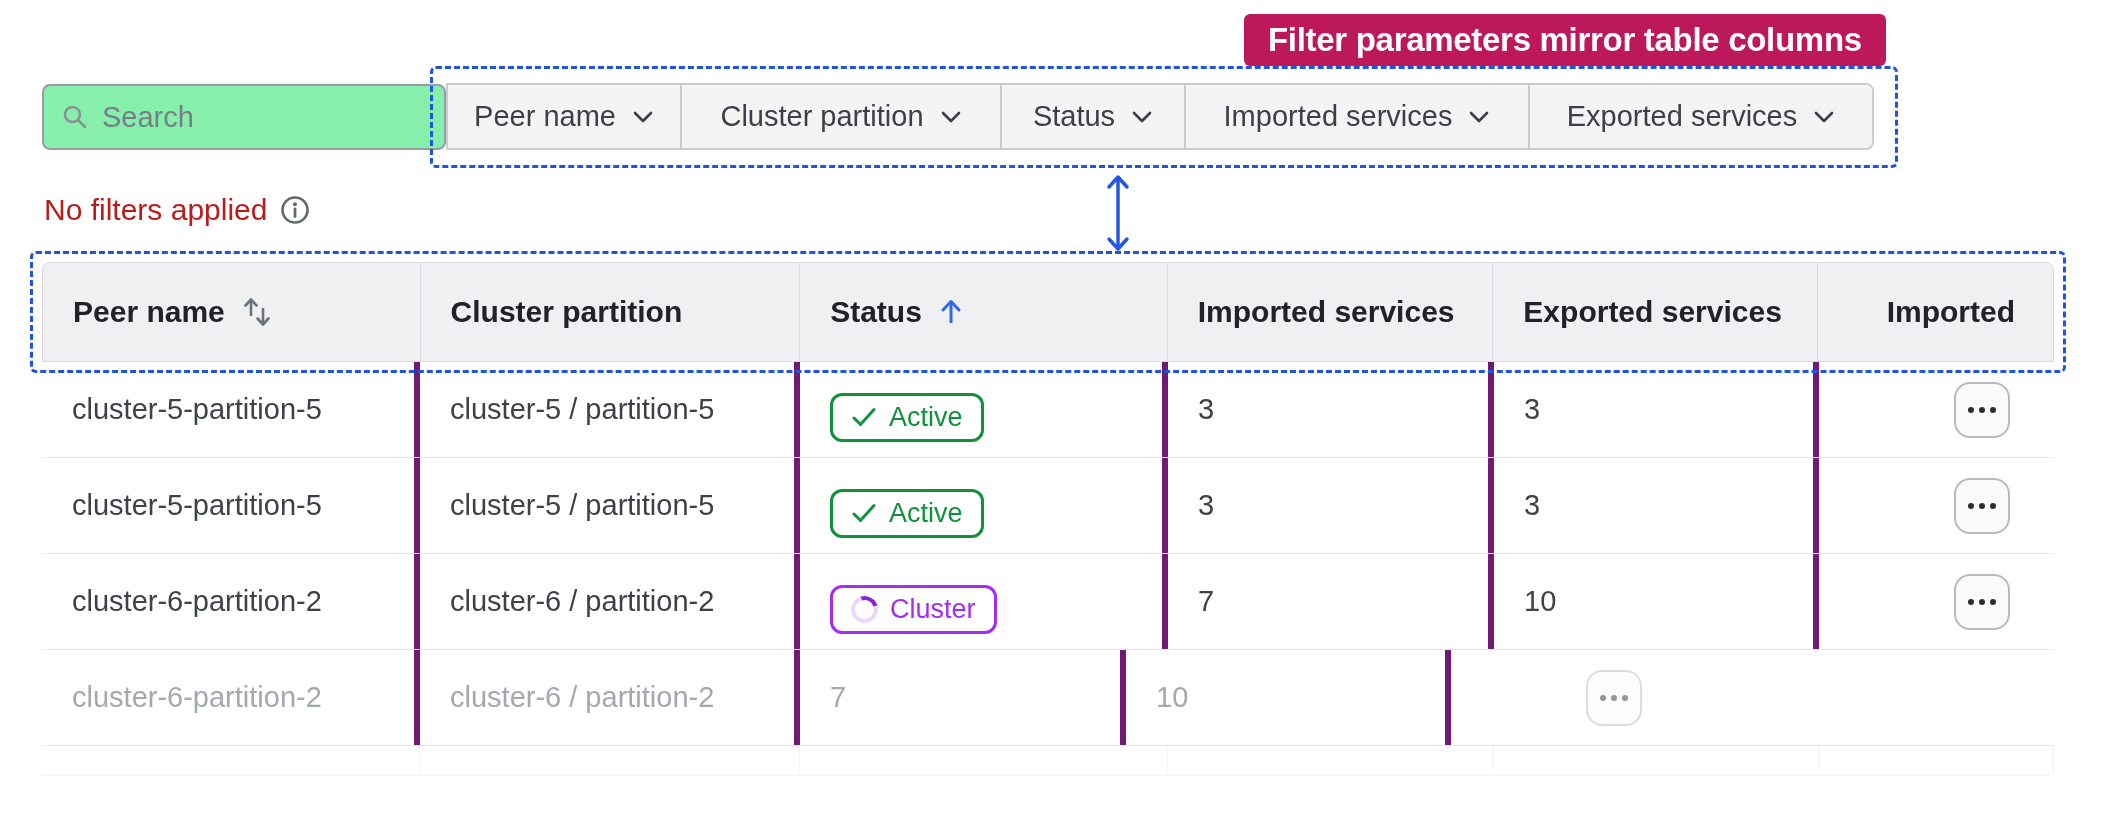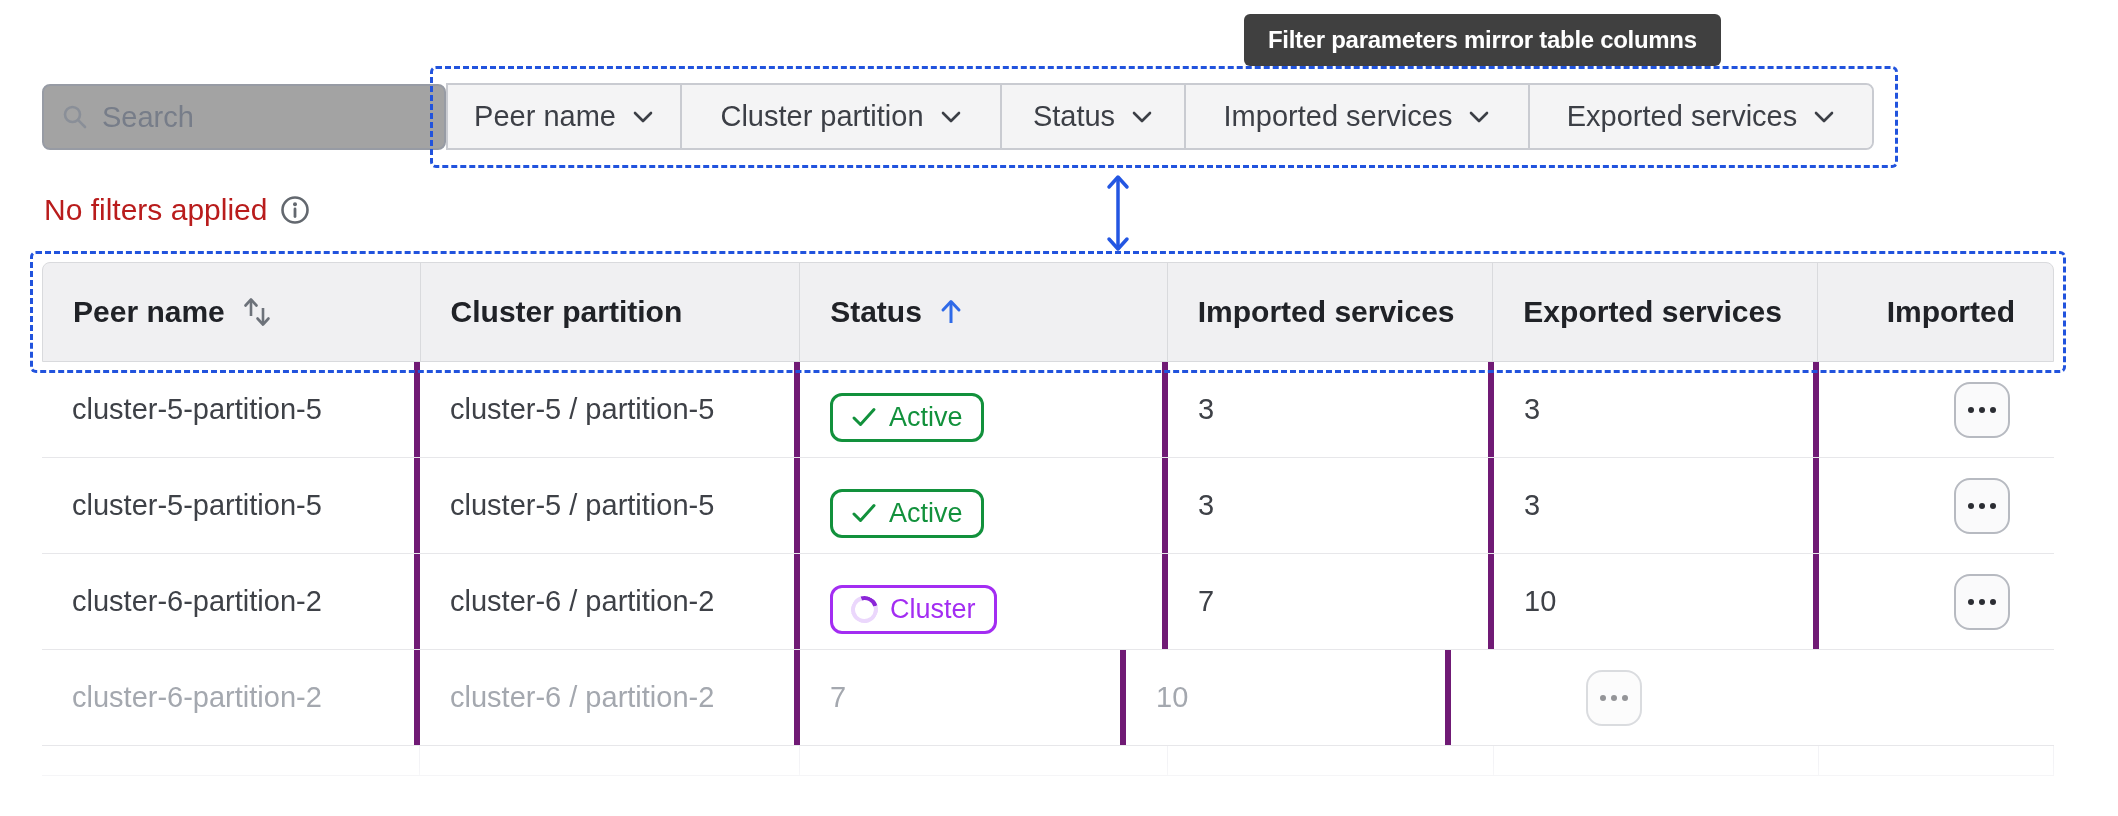--- a/index.html
+++ b/index.html
@@ -2,33 +2,33 @@
 <html><head>
 <meta charset="utf-8">
 <style>
   * { margin:0; padding:0; box-sizing:border-box; }
   html,body { background:#ffffff; }
   body { font-family:"Liberation Sans","DejaVu Sans",sans-serif; }
   .canvas { position:relative; width:2118px; height:816px; background:#fff; overflow:hidden; }
 
   
   .callout { position:absolute; left:1244px; top:14px; height:52px; display:flex; align-items:center;
-             padding:0 24px; background:#404040; border-radius:6px; color:#fff; font-size:24px;
+             padding:0 24px; background:#be185d; border-radius:6px; color:#fff; font-size:33px;
              font-weight:700; letter-spacing:-0.3px; white-space:nowrap; }
 
   
   .dash-box { position:absolute; border:3px dashed #2153dd; border-radius:6px; pointer-events:none; z-index:5; }
   .dash-filters { left:430px; top:66px; width:1468px; height:102px; }
   .dash-header  { left:30px; top:251px; width:2036px; height:122px; }
 
   
   .mirror-arrow { position:absolute; left:1102px; top:172px; z-index:4; }
 
   
-  .search-box { position:absolute; left:42px; top:84px; width:404px; height:66px; background:#a3a3a3;
+  .search-box { position:absolute; left:42px; top:84px; width:404px; height:66px; background:#86efac;
                 border:2px solid #979ba4; border-radius:8px; display:flex; align-items:center; padding:0 18px; }
   .search-box svg { flex:0 0 auto; margin-right:14px; }
   .search-box input { border:none; outline:none; flex:1 1 auto; font-size:29px; color:#3c3f46;
                       font-family:inherit; background:transparent; min-width:0; }
   .search-box input::placeholder { color:#777d89; }
 
   
   .filter-bar { position:absolute; left:446px; top:83px; height:67px; display:flex;
                 background:#f4f4f5; border:2px solid #c9cbd1; border-radius:0 8px 8px 0; overflow:hidden; }
   .filter-btn { display:flex; align-items:center; justify-content:center; gap:16px; background:#f4f4f5;

